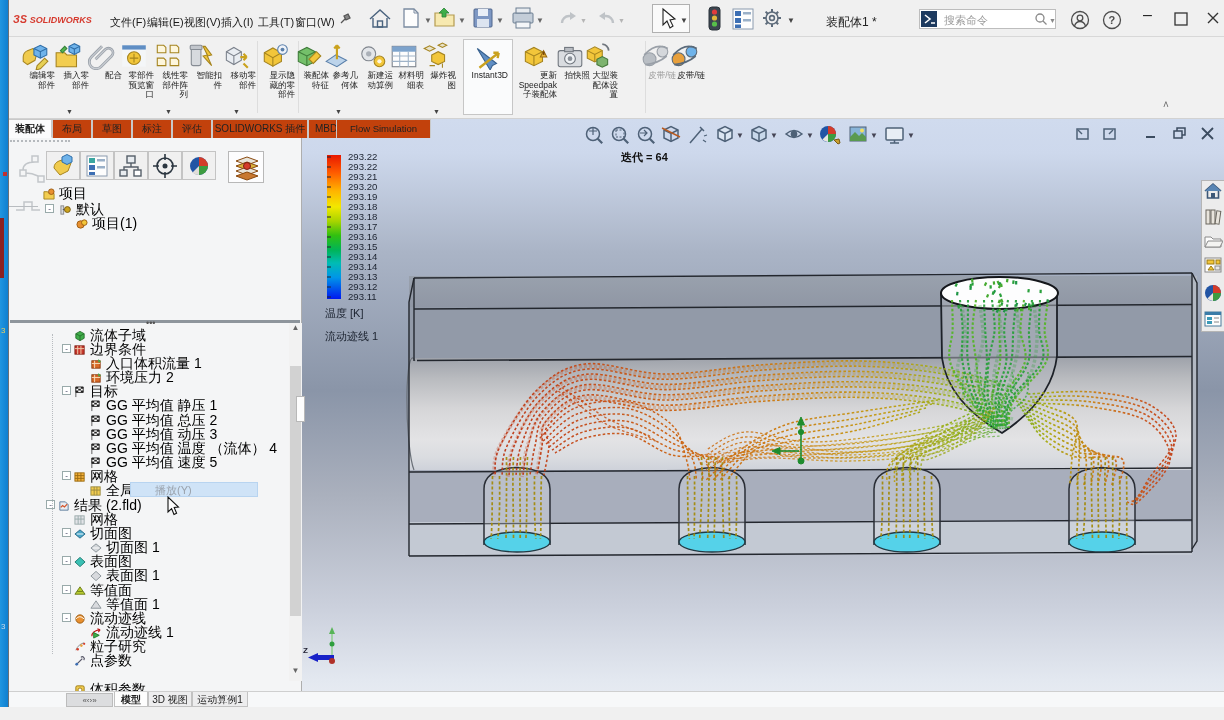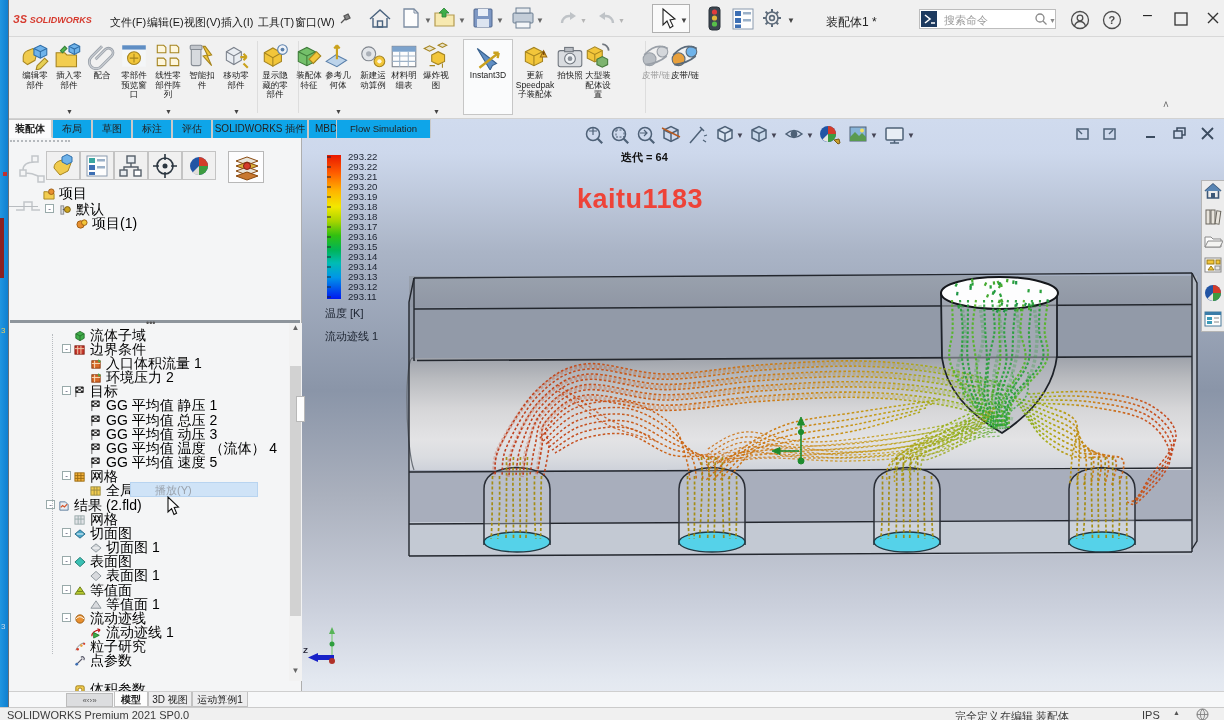--- a/index.html
+++ b/index.html
@@ -5,28 +5,28 @@
 body{font-family:"Liberation Sans",sans-serif;background:#f0f0f0}
 #app{position:absolute;left:0;top:0;width:1224px;height:720px}
 .abs{position:absolute}
 
 #titlebar{position:absolute;left:8px;top:0;width:1216px;height:37px;background:#f0f0f0;border-bottom:1px solid #d8d8d8;z-index:30}
 #titlebar .menu{position:absolute;top:15px;font-size:11px;color:#1b1b1b}
 #logo{position:absolute;left:5px;top:13px;font-size:13px;font-style:italic;font-weight:bold;color:#d63a2e;letter-spacing:.3px}
 .winbtn{position:absolute;top:11px;font-size:15px;color:#333}
 
 #ribbon{position:absolute;left:8px;top:37px;width:1216px;height:82px;background:#f1f1f1;border-bottom:1px solid #d2d2d2;z-index:30}
-.rbi{position:absolute;top:5px;width:40px;text-align:center}
+.rbi{position:absolute;top:5px;width:40px;text-align:right}
 .rbi .lbl{font-size:8.5px;line-height:9.5px;color:#1c1c1c;margin-top:1px}
 .rbi svg{display:block;margin:0 auto}
 .rsep{position:absolute;top:4px;width:1px;height:72px;background:#dddddd}
 .darr{position:absolute;top:71px;font-size:7px;color:#444}
 
 #tabrow{position:absolute;left:8px;top:119px;width:395px;height:19px;z-index:40;background:#eeeeee}
-.tab{position:absolute;top:0;height:19px;font-size:10px;color:#222;text-align:center;line-height:18px;background:#0ea5e9;border:1px solid #c9c9c9;border-bottom:none;white-space:nowrap;overflow:hidden}
+.tab{position:absolute;top:0;height:19px;font-size:10px;color:#222;text-align:center;line-height:18px;background:#c2410c;border:1px solid #c9c9c9;border-bottom:none;white-space:nowrap;overflow:hidden}
 .tab.act{background:#fbfbfc;font-weight:bold;border-bottom:1px solid #fbfbfc}
 
 #viewport{position:absolute;left:302px;top:119px;width:922px;height:578px;z-index:5;background:linear-gradient(180deg,#d0dbee 0%,#cdd8ec 6%,#aab4c6 23%,#8a95a8 47%,#aab0bd 65%,#ccd1dd 85%,#e3e8f0 97%,#e7ebf2 100%)}
 #modelsvg{position:absolute;left:302px;top:119px;width:922px;height:578px;z-index:6}
 #watermark{position:absolute;left:577px;top:184px;z-index:8;font-size:27px;font-weight:bold;color:#ee4338;letter-spacing:.5px}
 #iter{position:absolute;left:621px;top:150px;z-index:8;font-size:11px;font-weight:bold;color:#111}
 #legend{position:absolute;left:325px;top:150px;z-index:8}
 #hud{position:absolute;left:580px;top:124px;width:644px;height:26px;z-index:9}
 
 #panel{position:absolute;left:8px;top:138px;width:294px;height:553px;background:#f4f5f6;border-right:1px solid #aeaeae;z-index:20}
@@ -760,21 +760,20 @@
         <path d="M332 658 L332 632" stroke="#8fce8f" stroke-width="1.5"></path>
         <path d="M332 627 l-3 7 h6 z" fill="#57b457"></path>
         <circle cx="332" cy="644" r="2.5" fill="#2e9e3e"></circle>
         <path d="M334 657.5 L316 657.5" stroke="#1822c8" stroke-width="5"></path>
         <path d="M308 657.5 l10-4.5 v9 z" fill="#1822c8"></path>
         <circle cx="332" cy="661" r="3" fill="#b03028"></circle>
         <text x="303" y="653" font-size="8" fill="#223" font-weight="bold">Z</text>
       </g>
 </svg>
 
-<div id="watermark">kaitu1183</div>
 <div id="iter">迭代 = 64</div>
 <div id="legend">
 <svg width="75" height="200" viewBox="0 0 75 200">
 <defs>
           <linearGradient id="lgr" x1="0" y1="0" x2="0" y2="1">
             <stop offset="0" stop-color="#e81800"></stop>
             <stop offset="0.12" stop-color="#ff5a00"></stop>
             <stop offset="0.25" stop-color="#ffb400"></stop>
             <stop offset="0.36" stop-color="#f2e800"></stop>
             <stop offset="0.46" stop-color="#a8d400"></stop>
@@ -929,31 +928,20 @@
       <path d="M11 9 h5 M11 13 h5" stroke="#888"></path>
     </svg>
 
 <div id="bottomtabs">
   <span class="abs" style="left:58px;top:1px;width:47px;height:14px;background:#dcdddf;border:1px solid #bcbcbc;text-align:center;font-size:8px;color:#555;line-height:13px">«‹›»</span>
   <span class="btab" style="left:106px;width:34px;background:#fdfdfd;font-weight:bold">模型</span>
   <span class="btab" style="left:140px;width:44px">3D 视图</span>
   <span class="btab" style="left:184px;width:56px">运动算例1</span>
 </div>
 
-<div id="statusbar">
-  <span class="abs" style="left:7px;top:1px">SOLIDWORKS Premium 2021 SP0.0</span>
-  <span class="abs" style="left:955px;top:1px">完全定义</span>
-  <span class="abs" style="left:1000px;top:1px">在编辑 装配体</span>
-  <span class="abs" style="left:1142px;top:1px">IPS</span>
-  <span class="abs" style="left:1173px;top:1px;font-size:7px;color:#555">▲</span>
-  <svg class="abs" style="left:1196px;top:0px" width="13" height="13">
-        <circle cx="6.5" cy="6.5" r="5.5" fill="#e8e8e8" stroke="#777" stroke-width="1"></circle>
-        <path d="M1 6.5 h11 M6.5 1 a8 8 0 0 0 0 11 M6.5 1 a8 8 0 0 1 0 11" fill="none" stroke="#777" stroke-width=".8"></path>
-      </svg>
-</div>
 
 <div id="bluestrip"></div>
     <div class="abs" style="left:8px;top:0;width:1px;height:707px;background:#6b7076;z-index:51"></div>
     <span class="abs" style="left:1px;top:326px;z-index:52;font-size:8px;color:#e8d060">3</span>
     <span class="abs" style="left:1px;top:622px;z-index:52;font-size:8px;color:#c8d8e8">3</span>
     <span class="abs" style="left:3px;top:172px;z-index:52;width:4px;height:4px;background:#c03030"></span>
 <div id="redblock"></div>
 
 <svg class="abs" style="left:167px;top:496px;z-index:60" width="14" height="20">
       <path d="M1 1 L1 16 L4.6 12.6 L7 18.5 L9.6 17.3 L7.2 11.5 L11.5 11 Z" fill="#fdfdfd" stroke="#111" stroke-width="1.1"></path>

